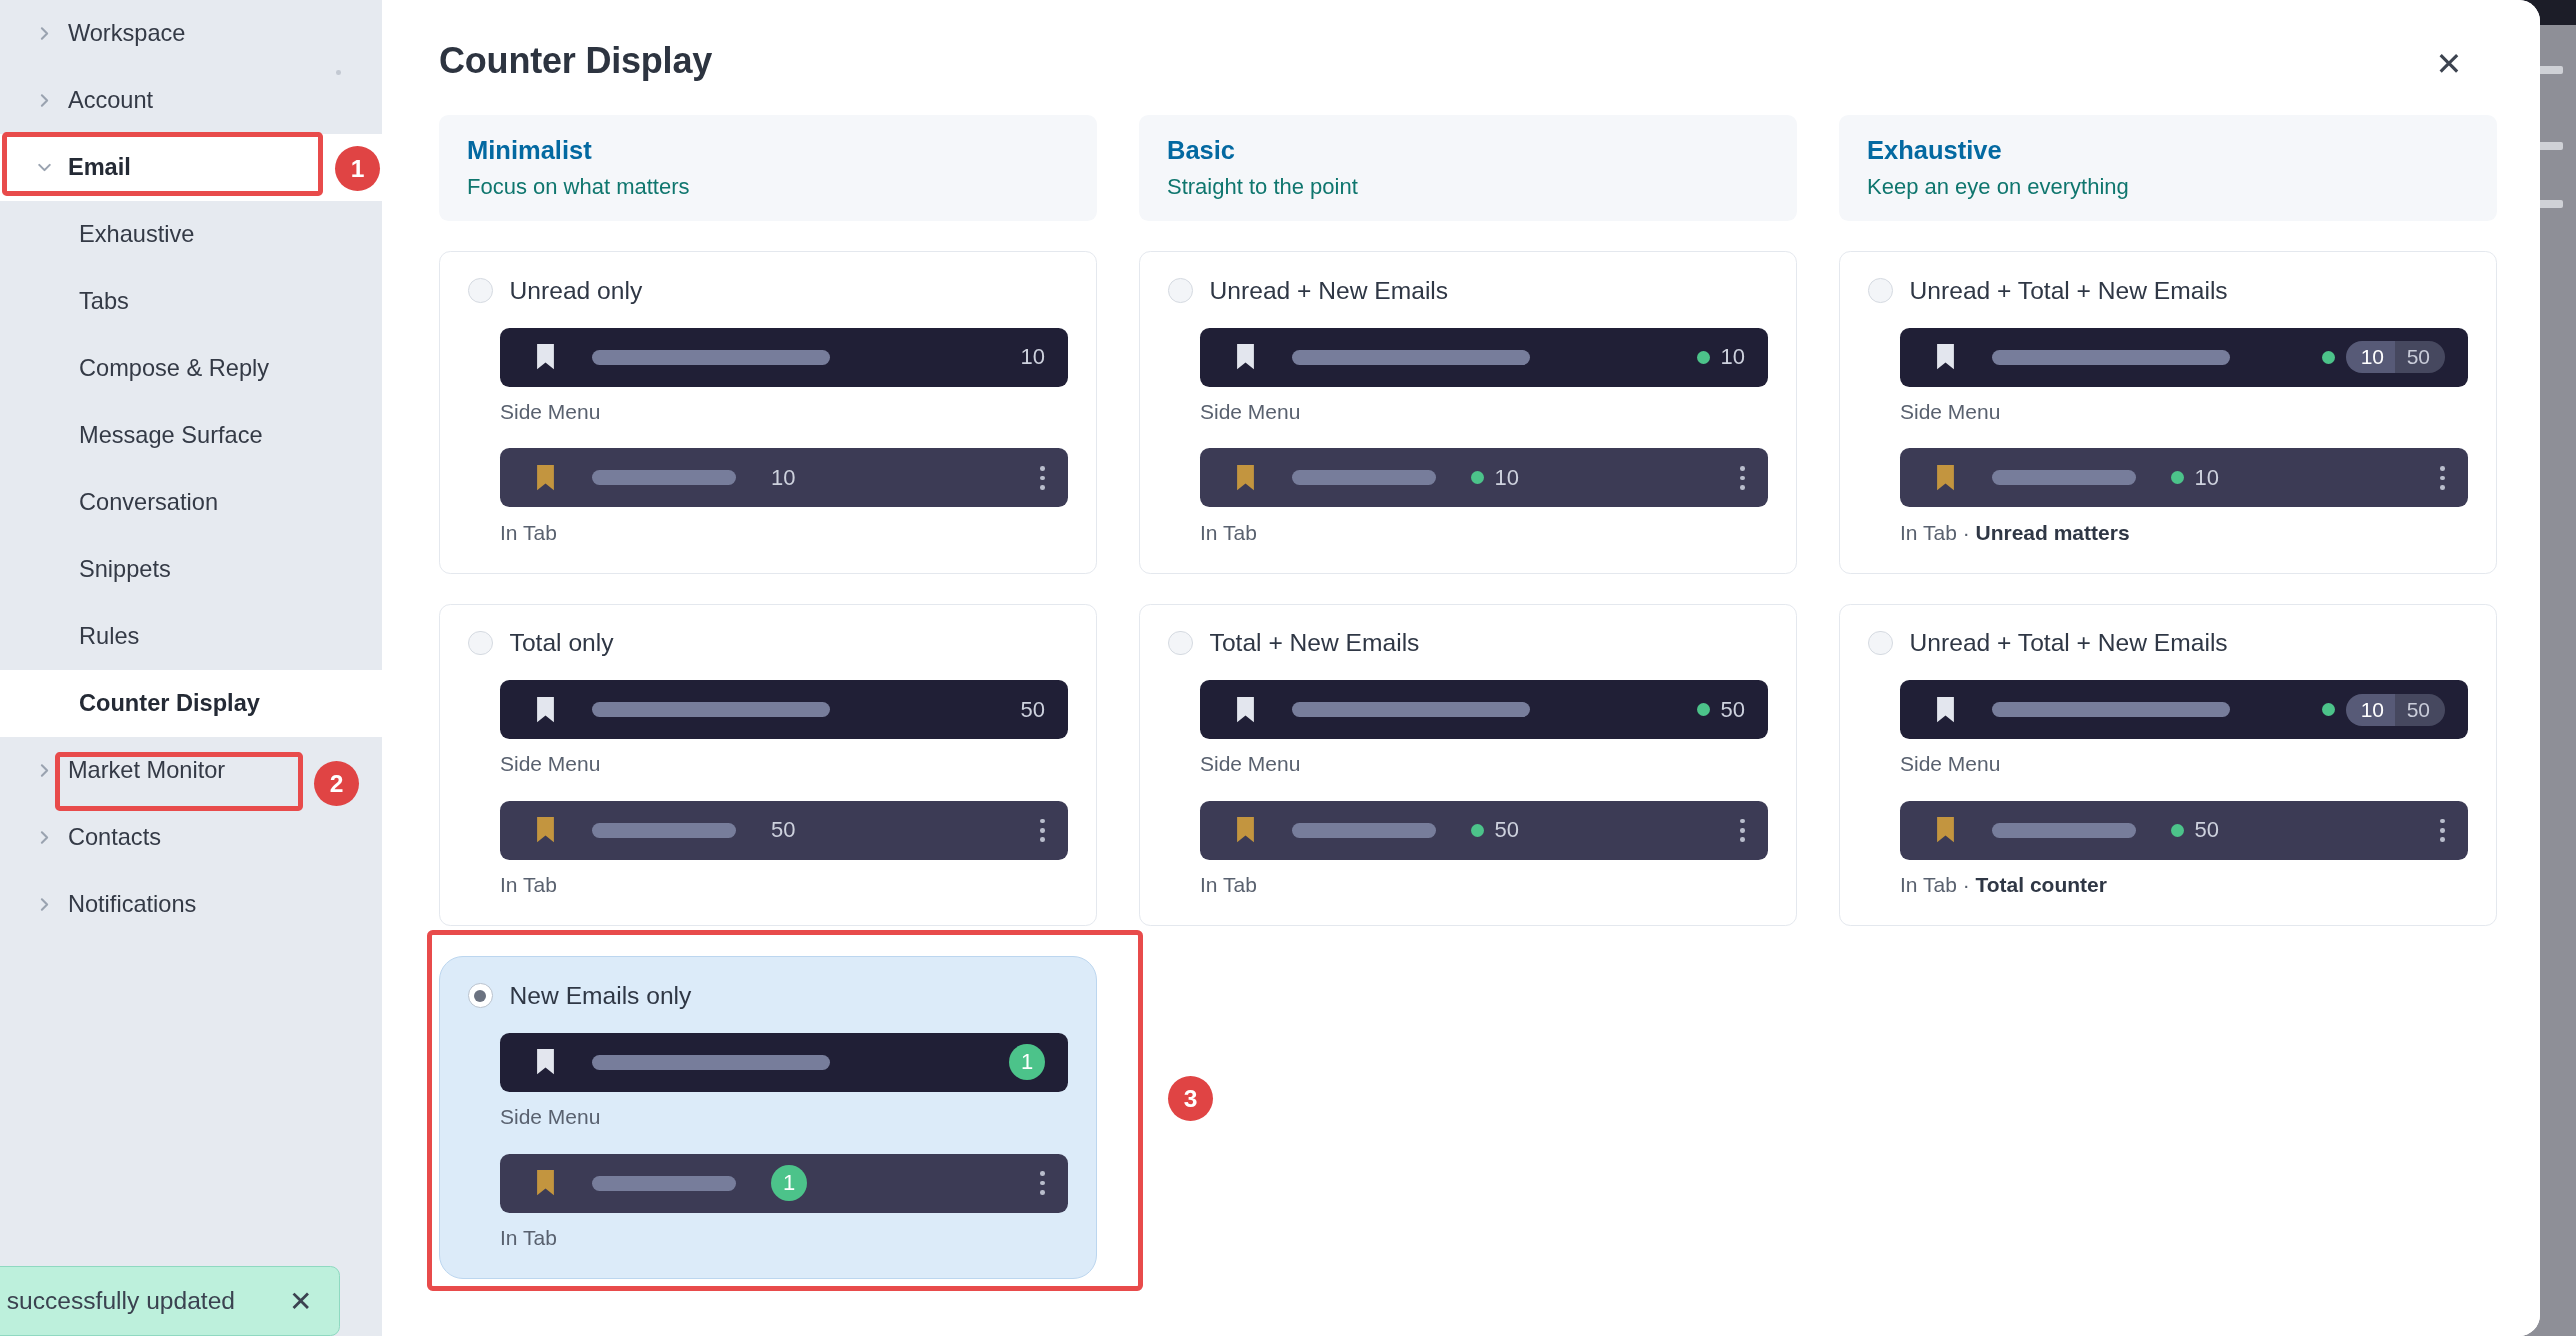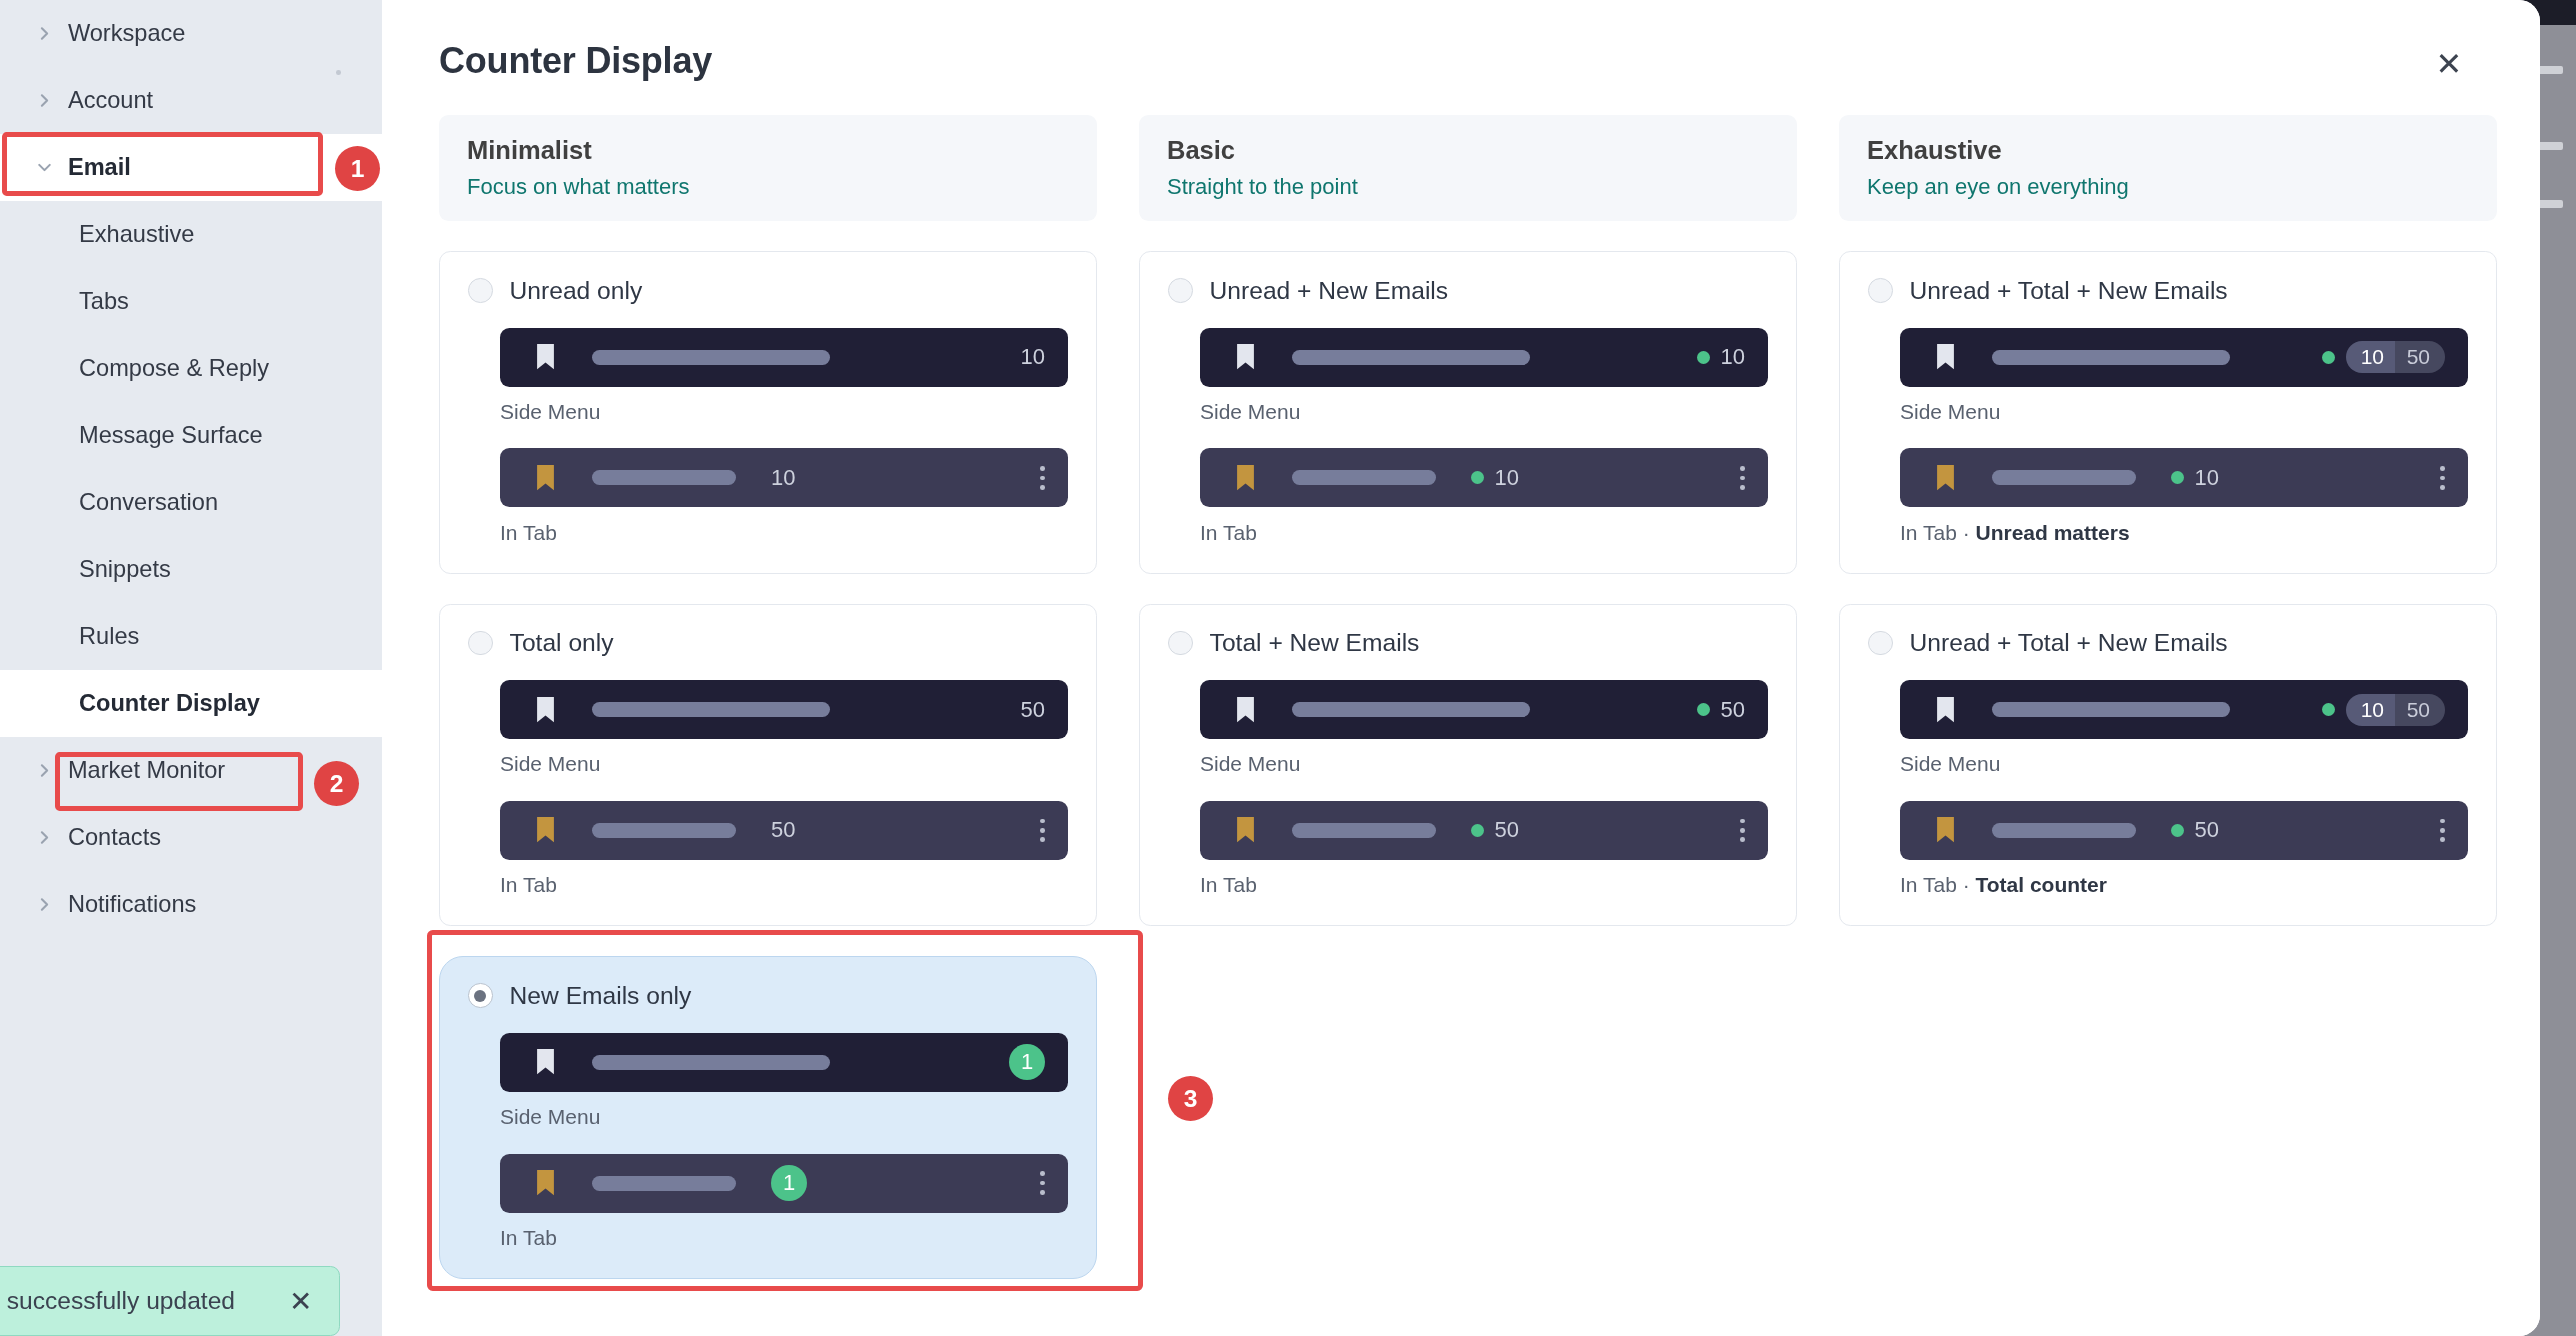--- a/index.html
+++ b/index.html
@@ -103,21 +103,21 @@
   }
   .column { width: 671px; }
 
   .col-header {
     background: #f5f7fa;
     border-radius: 9.4px;
     padding: 21px 28px 24.6px 28px;
     height: 106px;
   }
   .col-header .ch-title {
-    font-size: 25.5px; font-weight: bold; color: #404040; margin-bottom: 9.4px;
+    font-size: 25.5px; font-weight: bold; color: #0369a1; margin-bottom: 9.4px;
   }
   .col-header .ch-sub { font-size: 22px; color: #0f766e; }
 
   .opt-card {
     margin-top: 30px;
     border: 1.9px solid #e4e8ee;
     border-radius: 11.3px;
     padding: 24.6px 28px 28px 28px;
     background: #ffffff;
   }

